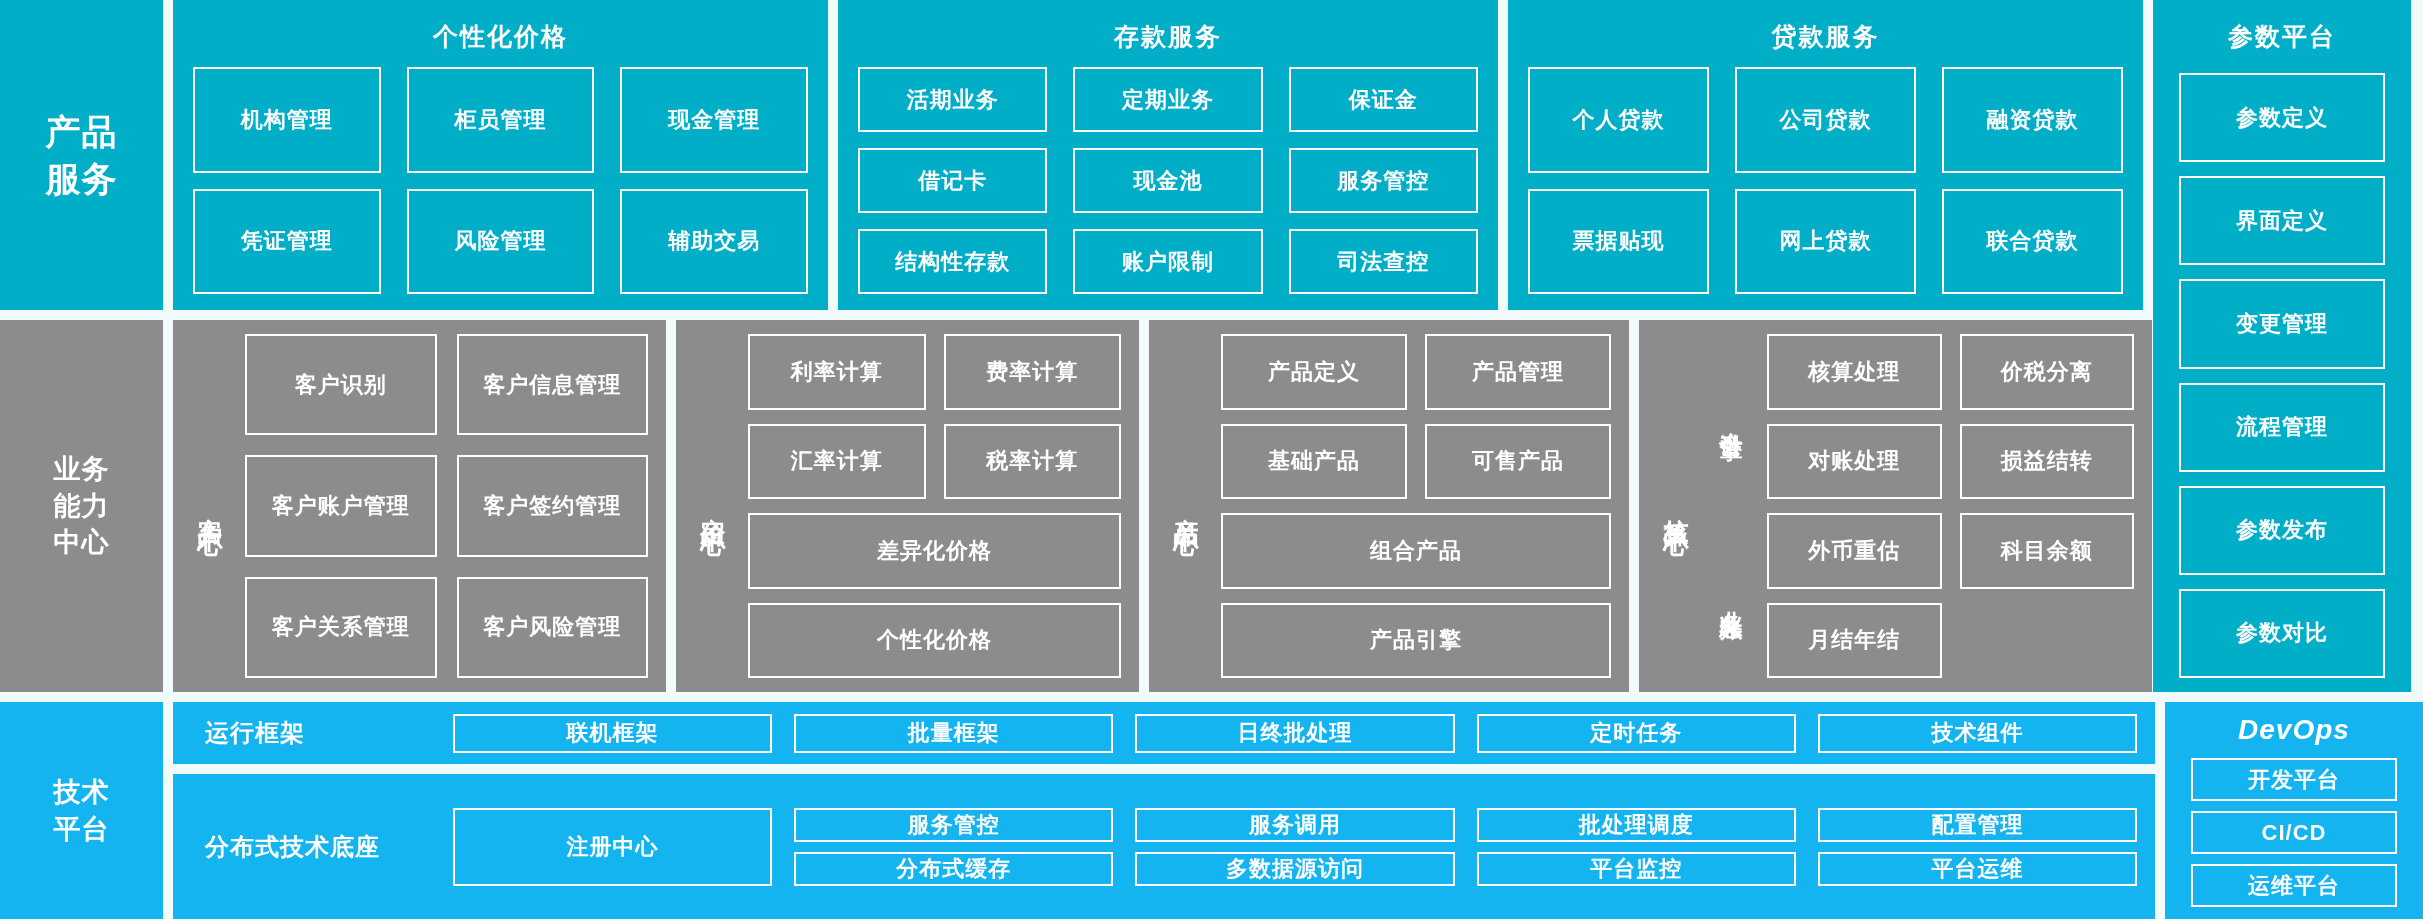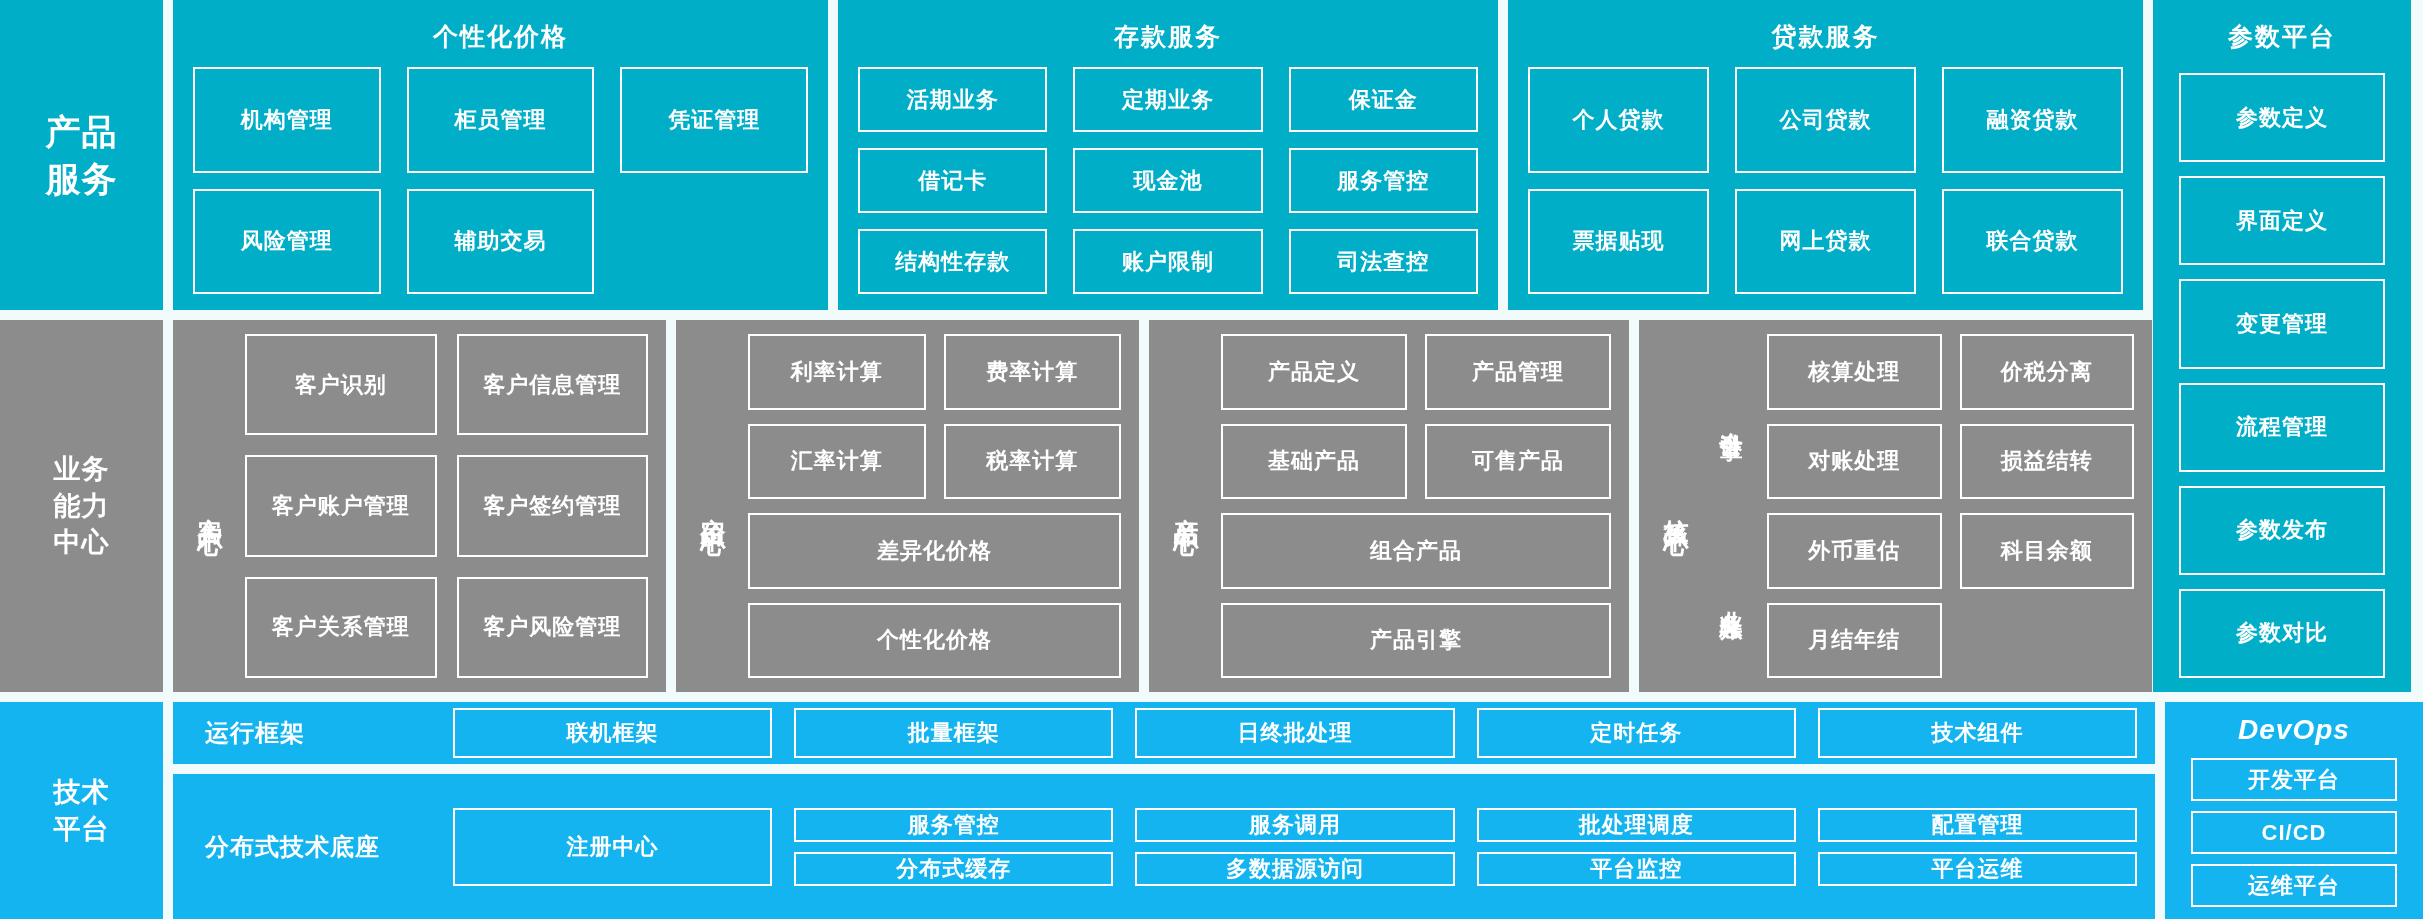--- a/index.html
+++ b/index.html
@@ -119,21 +119,21 @@
     display: flex; align-items: center;
     padding: 10px 18px;
     gap: 22px;
   }
   .strip-run  { height: 62px; }
   .strip-base { flex: 1; }
   .strip-label {
     color:#fff; font-weight:bold; font-size:24px; letter-spacing:1px;
     flex: 0 0 auto; width: 240px; padding-left: 14px;
   }
-  .strip-cells { flex: 1; display: grid; grid-template-columns: repeat(5,1fr); gap: 22px; height: 50px; }
+  .strip-cells { flex: 1; display: grid; grid-template-columns: repeat(5,1fr); gap: 22px; height: 39px; }
   .base-cells { flex: 1; display: grid; grid-template-columns: repeat(5,1fr); grid-template-rows: 1fr 1fr; gap: 10px 22px; }
   .base-cells .tall { grid-row: 1 / span 2; }
   .tech-strip .cell { font-size: 22px; }
 
   .devops-col {
     width: 258px; flex: 0 0 258px;
     background: #14B4F0;
     display: flex; flex-direction: column;
     padding: 6px 26px 12px 26px; gap: 10px;
   }
@@ -155,20 +155,21 @@
         <div>产品</div>
         <div>服务</div>
       </div>
     </div>
 
     <div class="svc-group grp-ops">
       <div class="svc-title">个性化价格</div>
       <div class="svc-grid g3x2">
         <div class="cell">机构管理</div>
         <div class="cell">柜员管理</div>
+        <div class="cell">现金管理</div>
         <div class="cell">凭证管理</div>
         <div class="cell">风险管理</div>
         <div class="cell">辅助交易</div>
       </div>
     </div>
 
     <div class="svc-group grp-deposit">
       <div class="svc-title">存款服务</div>
       <div class="svc-grid g3x3">
         <div class="cell">活期业务</div>

